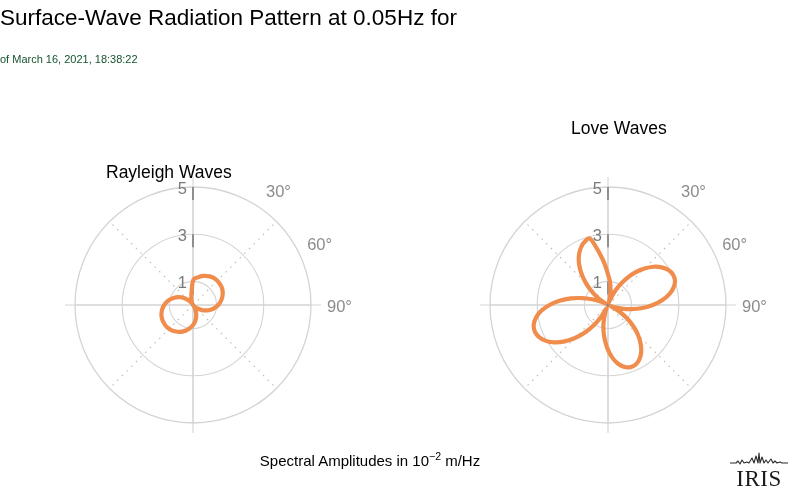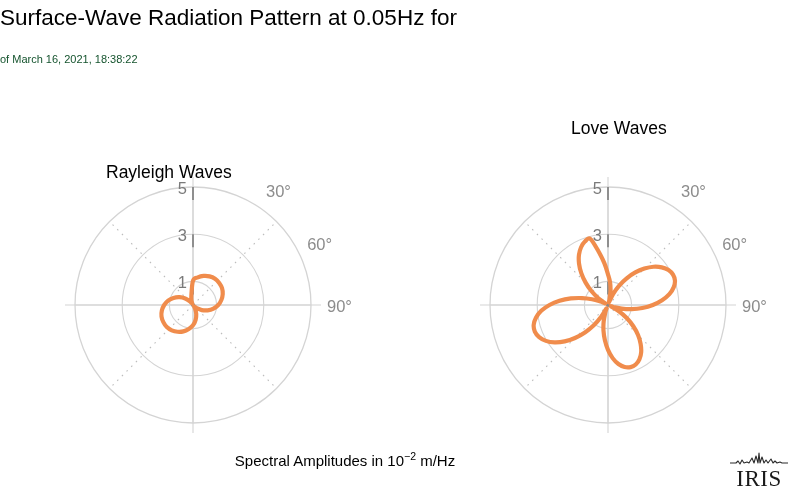--- a/index.html
+++ b/index.html
@@ -55,20 +55,21 @@
     top: 0; left: 0;
   }
   .caption {
     position: absolute;
     left: 0;
     top: 452px;
     width: 690px;
     text-align: center;
     font-size: 15px;
     color: #000;
+    padding-left: 25px;
   }
   .caption sup {
     font-size: 10.5px;
     vertical-align: super;
     line-height: 0;
   }
   .iris-logo {
     position: absolute;
     left: 728px;
     top: 452px;

